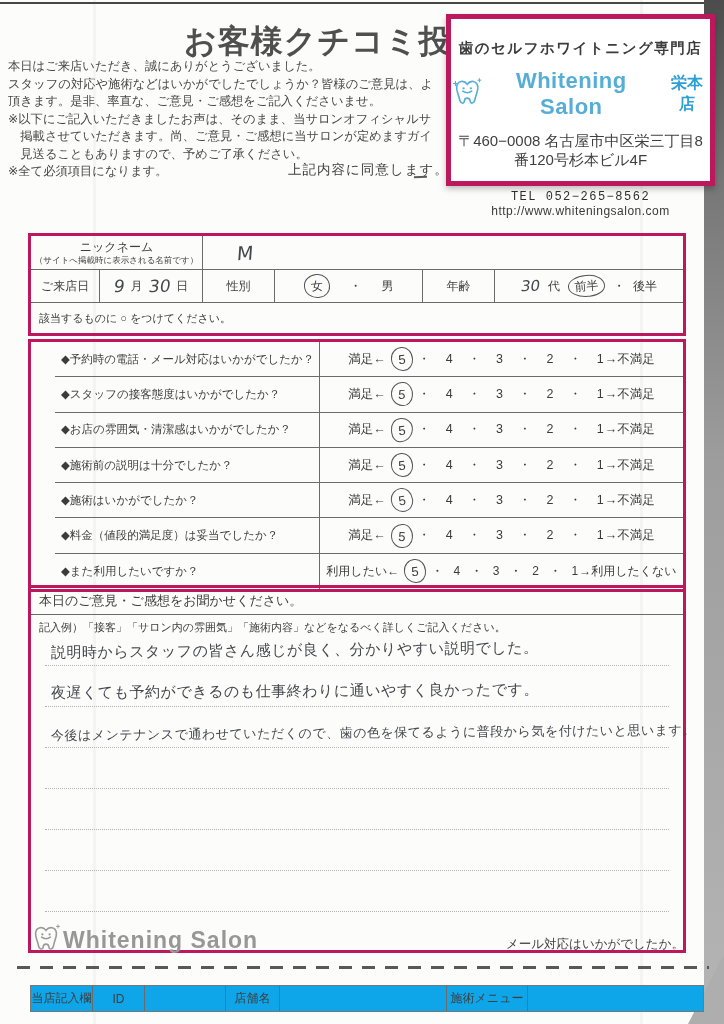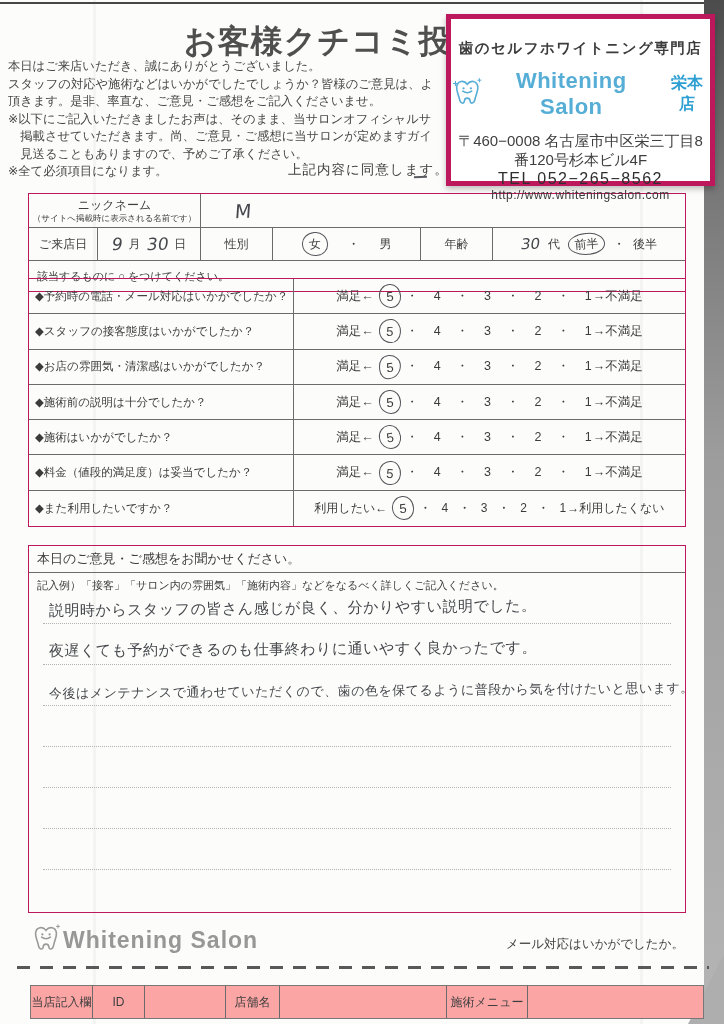--- a/index.html
+++ b/index.html
@@ -27,25 +27,25 @@
     border-top:2px solid #595b60; transform:rotate(-3deg); }
 
   
   .card { position:absolute; left:446px; top:14px; width:269px; height:172px; background:#fff;
     border:5px solid #be185d; box-shadow:0 3px 6px rgba(0,0,0,.25); z-index:5; text-align:center; }
   .card .tagline { margin-top:20px; font-size:14.5px; color:#3c3c3c; letter-spacing:1.5px; font-weight:bold; }
   .logo-row { display:flex; align-items:center; justify-content:center; margin-top:10px; gap:2px; }
   .brand { font-size:22px; color:#56aed6; font-weight:bold; letter-spacing:0.5px; }
   .branch { font-size:16px; color:#2d9fd2; font-weight:bold; margin-left:5px; }
   .card .addr { margin-top:12px; font-size:15px; color:#3f3f3f; }
-  .card .tel { margin-top:0; font-size:16px; color:#2e2e2e; letter-spacing:1.5px; }
+  .card .tel { margin-top:20px; font-size:12px; color:#2e2e2e; letter-spacing:1.5px;font-family:Liberation Mono, monospace; }
   .card .url { font-size:12px; color:#3a3a3a; letter-spacing:0.5px; }
 
   
-  .boxed { position:absolute; left:28px; width:658px; border:1px solid #be185d; background:transparent; }
+  .boxed { position:absolute; left:28px; width:658px; border:3px solid #be185d; background:transparent;margin-top:40px; }
   .cell { border-right:1px solid #6b6b6b; display:flex; align-items:center; justify-content:center; }
   .cell:last-child { border-right:none; }
   .lab { font-size:12px; color:#3e3e3e; }
 
   
   #info-table { top:193px; }
   .irow { display:flex; border-bottom:1px solid #6b6b6b; }
   .irow:last-child { border-bottom:none; }
   .r-nick { height:34px; }
   .r-visit { height:33px; }
@@ -60,21 +60,21 @@
   .hw-nick { font-size:19px; transform:rotate(-2deg) skewX(-6deg); }
   .hw-num { font-size:17px; transform:skewX(-10deg) rotate(-2deg); display:inline-block; }
   .circ { display:inline-flex; align-items:center; justify-content:center;
     border:1.6px solid #53555a; transform:rotate(-5deg);
     border-radius:52% 48% 45% 55% / 48% 55% 48% 52%; }
   .circ-f { width:26px; height:24px; font-size:12px; }
   .circ-zen { width:37px; height:22px; font-size:12px; }
   .circ-5 { width:22px; height:24px; font-size:13px; margin:0 5px; color:#3c3c3c; }
 
   
-  #q-table { top:278px; }
+  #q-table { top:299px;padding-left:24px; }
   .qrow { display:flex; height:35.3px; border-bottom:1px solid #6b6b6b; }
   .qrow:last-child { border-bottom:none; }
   .qcell { width:265px; border-right:1px solid #6b6b6b; display:flex; align-items:center;
     padding-left:6px; font-size:11.5px; color:#3c3c3c; }
   .rcell { flex:1; display:flex; align-items:center; justify-content:center; font-size:12.5px; color:#3c3c3c; }
   .scale-rest { word-spacing:10px; letter-spacing:1px; white-space:pre; }
   .tight .rcell { font-size:12px; }
   .tight .scale-rest { word-spacing:5px; }
 
   
@@ -88,22 +88,22 @@
   .hw-1 { font-size:15px; transform:rotate(-0.6deg); }
   .hw-2 { font-size:15px; transform:rotate(-0.4deg); }
   .hw-3 { font-size:13px; transform:rotate(-0.5deg); }
 
   
   .f-logo { position:absolute; left:30px; top:924px; display:flex; align-items:center; gap:1px; }
   .f-logo .brand-gray { font-size:23px; color:#979797; font-weight:bold; letter-spacing:1px; }
   .thanks { position:absolute; left:506px; top:936px; font-size:12.5px; color:#3e3e3e; }
   .cutline { position:absolute; left:17px; top:966px; width:692px; height:3px;
     background:repeating-linear-gradient(90deg,#585858 0 13px,transparent 13px 23px); }
-  #f-table { position:absolute; left:30px; top:985px; width:674px; height:34px;
-    border:1px solid #777; display:flex; background:#fca5a5; }
+  #f-table { position:absolute; left:30px; top:985px; width:674px; height:27px;
+    border:1px solid #777; display:flex; background:#0ea5e9; }
   #f-table .cell { font-size:12px; color:#3e3e3e; }
   .fc1{width:62px;} .fc2{width:52px;} .fc3{width:81px;} .fc4{width:54px;}
   .fc5{width:167px;} .fc6{width:81px;} .fc7{flex:1;}
 
   svg.tooth { display:block; }
 </style>
 </head>
 <body>
 
 <div id="page">

